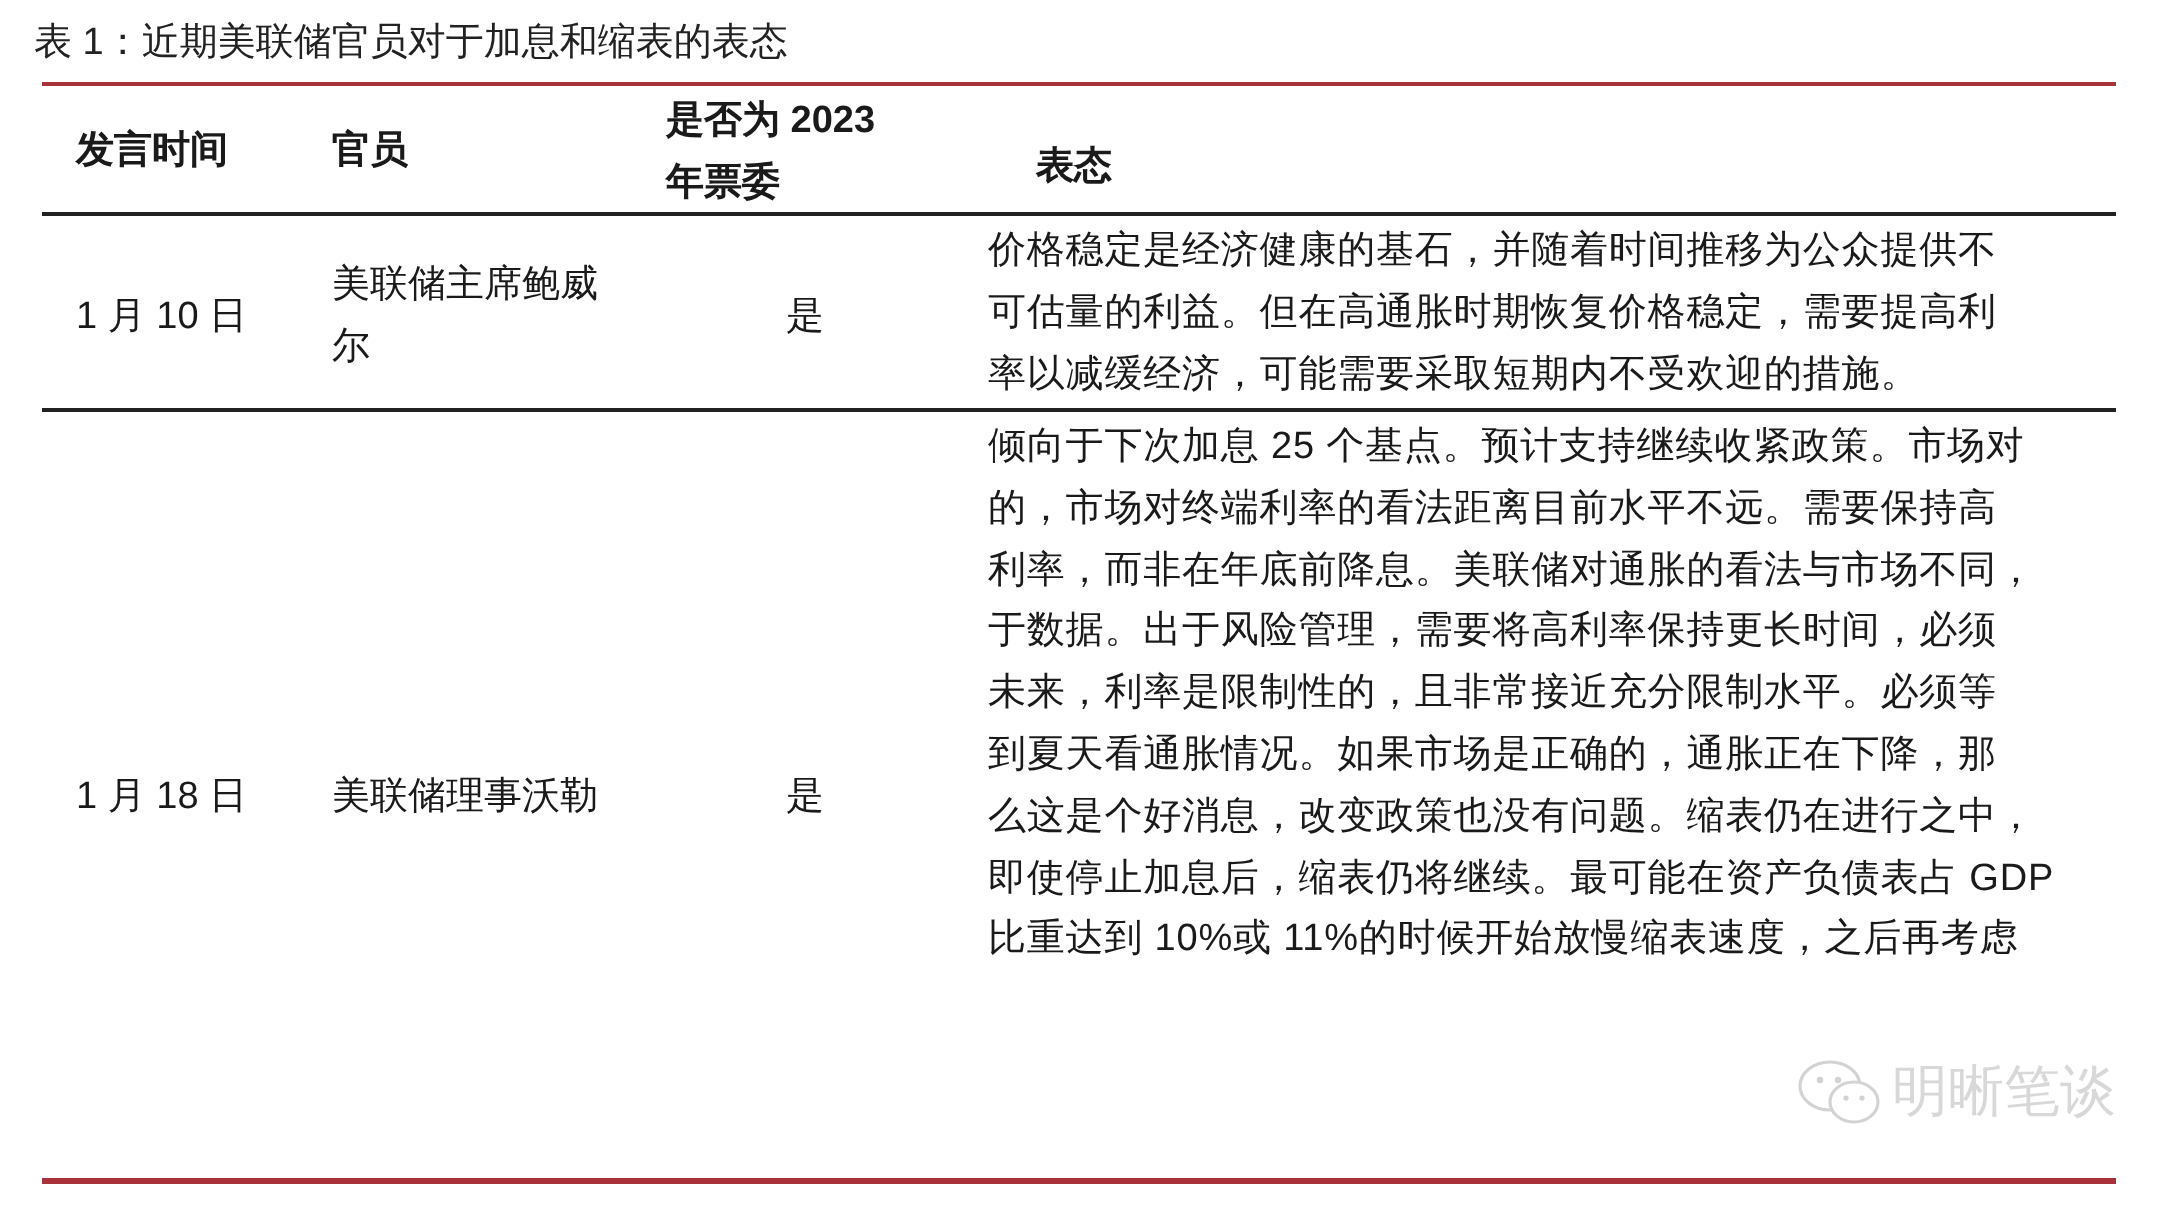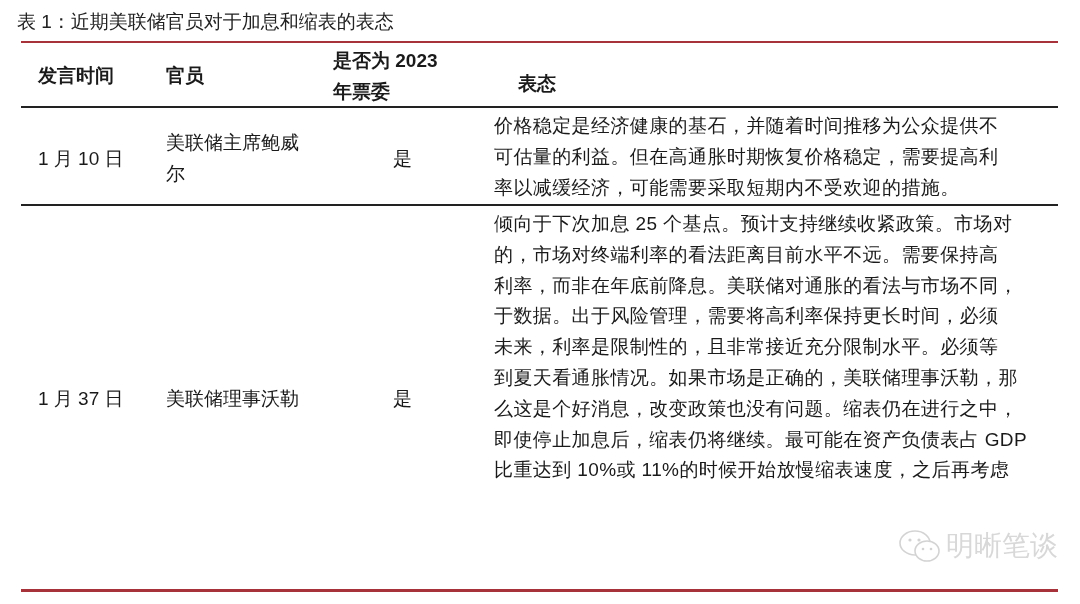--- a/index.html
+++ b/index.html
@@ -109,30 +109,30 @@
   <div class="stance" style="top:111px;">
     <span class="ln">价格稳定是经济健康的基石，并随着时间推移为公众提供不</span>
     <span class="ln">可估量的利益。但在高通胀时期恢复价格稳定，需要提高利</span>
     <span class="ln">率以减缓经济，可能需要采取短期内不受欢迎的措施。</span>
   </div>
 </div>
 
 <div class="rule-black" style="top:204px;"></div>
 
 <div>
-  <div class="cell nowrap" style="left:38px; top:383px;">1 月 37 日</div>
+  <div class="cell nowrap" style="left:38px; top:383px;">1 月 18 日</div>
   <div class="cell nowrap" style="left:166px; top:383px;">美联储理事沃勒</div>
   <div class="cell nowrap" style="left:393px; top:383px;">是</div>
   <div class="stance" style="top:209px;">
     <span class="ln">倾向于下次加息 25 个基点。预计支持继续收紧政策。市场对</span>
     <span class="ln">的，市场对终端利率的看法距离目前水平不远。需要保持高</span>
     <span class="ln">利率，而非在年底前降息。美联储对通胀的看法与市场不同，</span>
     <span class="ln">于数据。出于风险管理，需要将高利率保持更长时间，必须</span>
     <span class="ln">未来，利率是限制性的，且非常接近充分限制水平。必须等</span>
-    <span class="ln">到夏天看通胀情况。如果市场是正确的，美联储理事沃勒，那</span>
+    <span class="ln">到夏天看通胀情况。如果市场是正确的，通胀正在下降，那</span>
     <span class="ln">么这是个好消息，改变政策也没有问题。缩表仍在进行之中，</span>
     <span class="ln">即使停止加息后，缩表仍将继续。最可能在资产负债表占 GDP</span>
     <span class="ln">比重达到 10%或 11%的时候开始放慢缩表速度，之后再考虑</span>
   </div>
 </div>
 
 <div class="rule-red-bottom"></div>
 
 <div class="watermark">
   <span>

